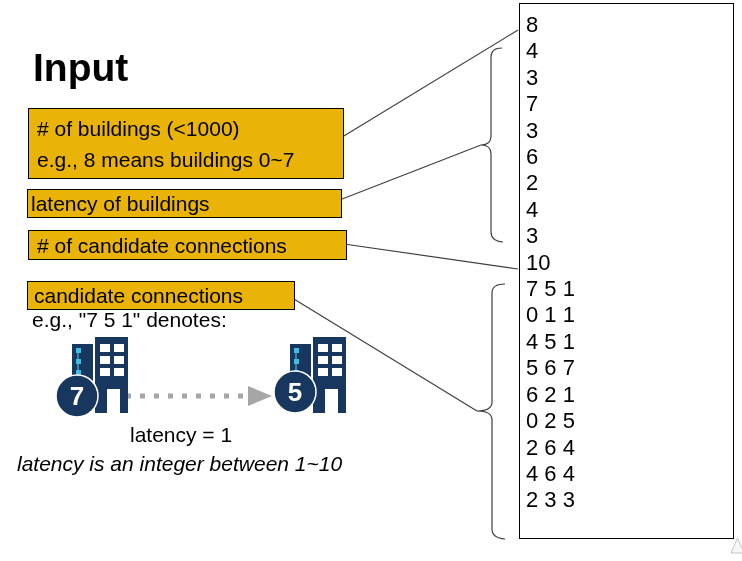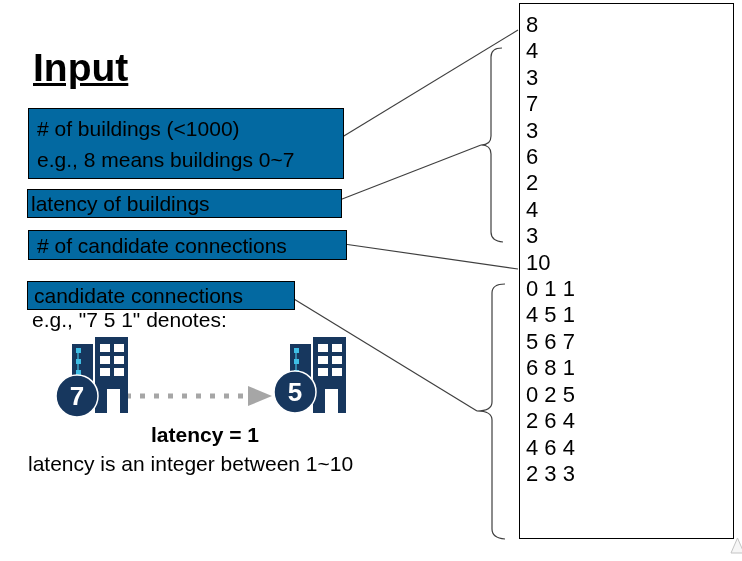--- a/index.html
+++ b/index.html
@@ -2,34 +2,34 @@
 <html><head>
 <meta charset="utf-8">
 <style>
   html,body{margin:0;padding:0;background:#fff;}
   .slide{
     position:relative;width:742px;height:561px;background:#ffffff;
     font-family:"Liberation Sans",sans-serif;color:#000;overflow:hidden;
   }
   .abs{position:absolute;}
   .title{
-    left:33px;top:46px;font-size:39px;font-weight:bold;letter-spacing:0px;text-decoration:underline;
+    left:33px;top:46px;font-size:39px;font-weight:bold;letter-spacing:0px;
   }
   .label-box{
-    border:1.4px solid #000;background:#0369a1;font-size:21px;line-height:25px;
+    border:1.4px solid #000;background:#eab308;font-size:21px;line-height:25px;
     display:flex;flex-direction:column;justify-content:center;white-space:nowrap;
   }
   .box1{left:28px;top:108px;width:306px;height:69px;padding-left:8px;line-height:31px;}
   .box2{left:27px;top:189px;width:310px;height:27px;padding-left:3px;}
   .box3{left:28px;top:230px;width:309px;height:28px;padding-left:8px;}
   .box4{left:27px;top:281px;width:260px;height:27px;padding-left:6px;}
   .plain-text{font-size:21px;white-space:nowrap;}
   .eg-intro{left:32px;top:308px;}
-  .arrow-label{left:130px;top:423px;width:150px;text-align:center;font-weight:bold;}
-  .note{left:28px;top:452px;}
+  .arrow-label{left:130px;top:423px;width:150px;text-align:left;}
+  .note{left:17px;top:452px;font-style:italic;}
   .panel{
     left:519px;top:3px;width:215px;height:536px;border:1.6px solid #000;
     background:#fff;box-sizing:border-box;padding:8px 0 0 6px;
   }
   .panel-row{font-size:22px;line-height:26.4px;white-space:pre;}
   .overlay{left:0;top:0;pointer-events:none;}
   .building{width:80px;height:92px;}
   .b7{left:50px;top:332px;}
   .b5{left:268px;top:332px;}
 </style>
@@ -122,23 +122,24 @@
     <div class="panel-row">8</div>
     <div class="panel-row">4</div>
     <div class="panel-row">3</div>
     <div class="panel-row">7</div>
     <div class="panel-row">3</div>
     <div class="panel-row">6</div>
     <div class="panel-row">2</div>
     <div class="panel-row">4</div>
     <div class="panel-row">3</div>
     <div class="panel-row">10</div>
+    <div class="panel-row">7 5 1</div>
     <div class="panel-row">0 1 1</div>
     <div class="panel-row">4 5 1</div>
     <div class="panel-row">5 6 7</div>
-    <div class="panel-row">6 8 1</div>
+    <div class="panel-row">6 2 1</div>
     <div class="panel-row">0 2 5</div>
     <div class="panel-row">2 6 4</div>
     <div class="panel-row">4 6 4</div>
     <div class="panel-row">2 3 3</div>
   </div>
 
 </div>
 
 </body></html>

